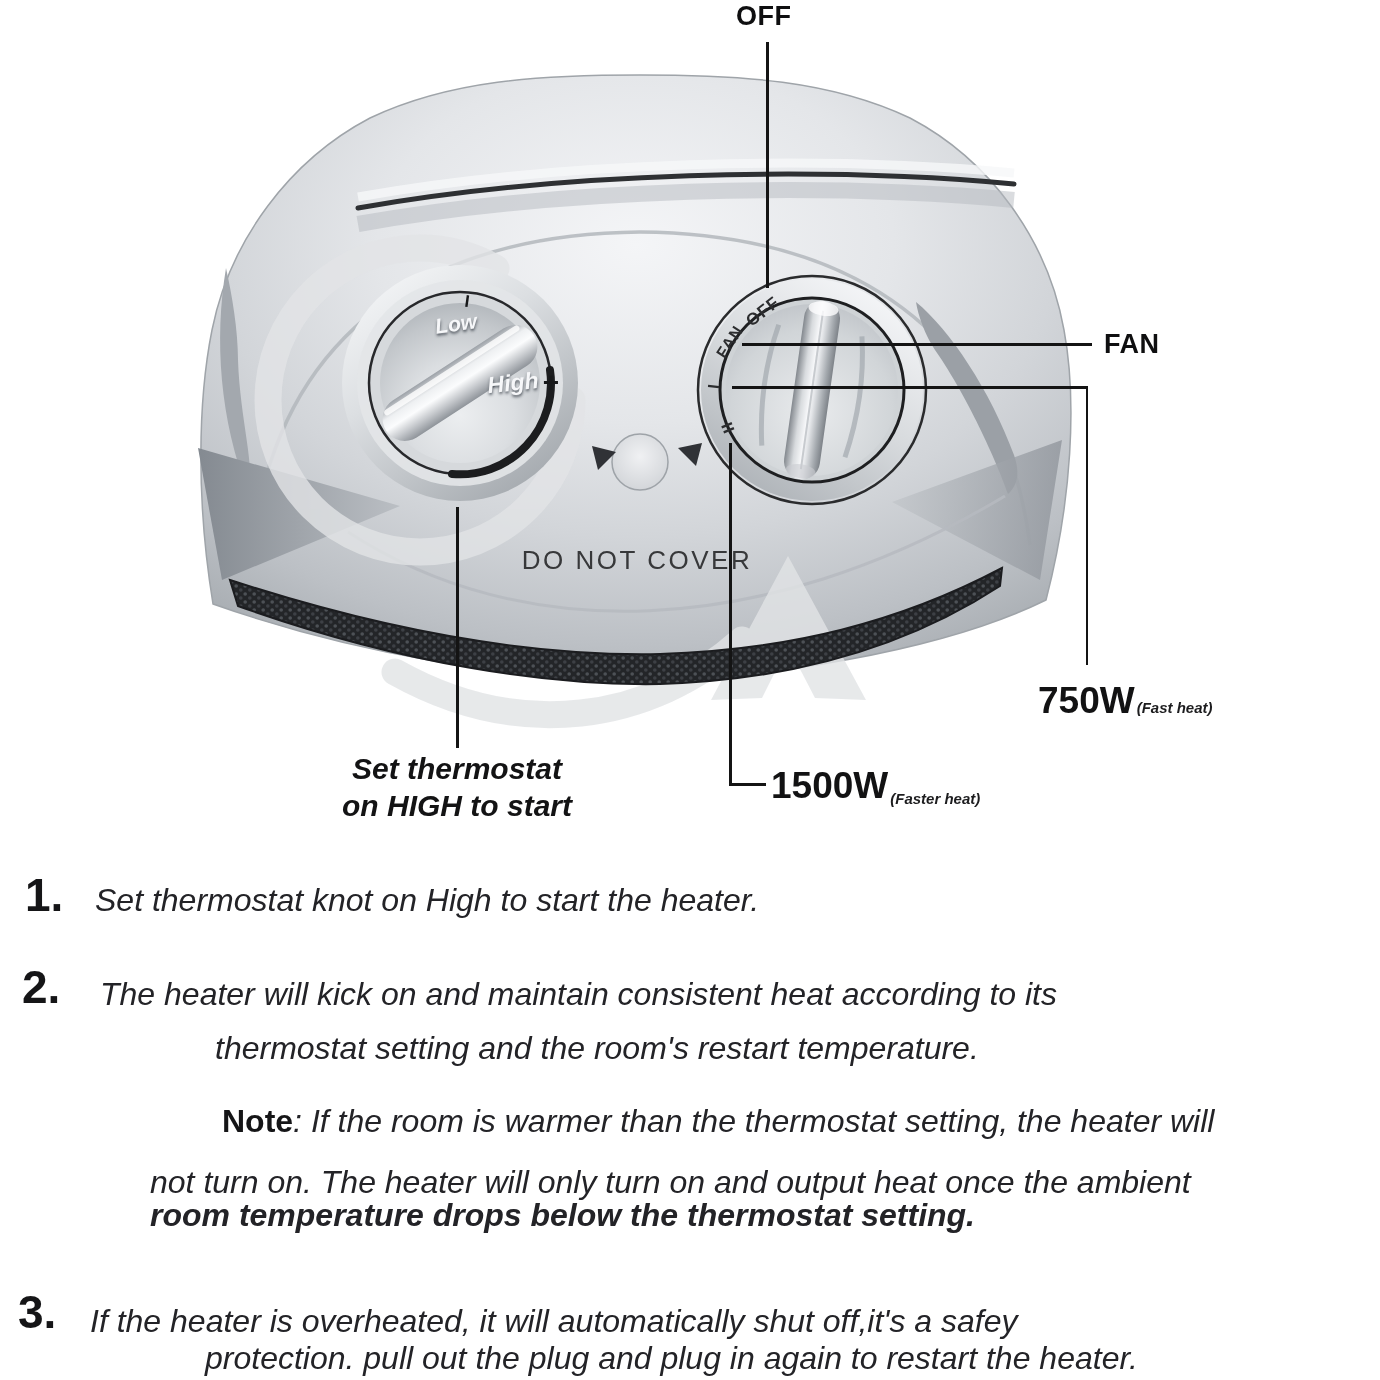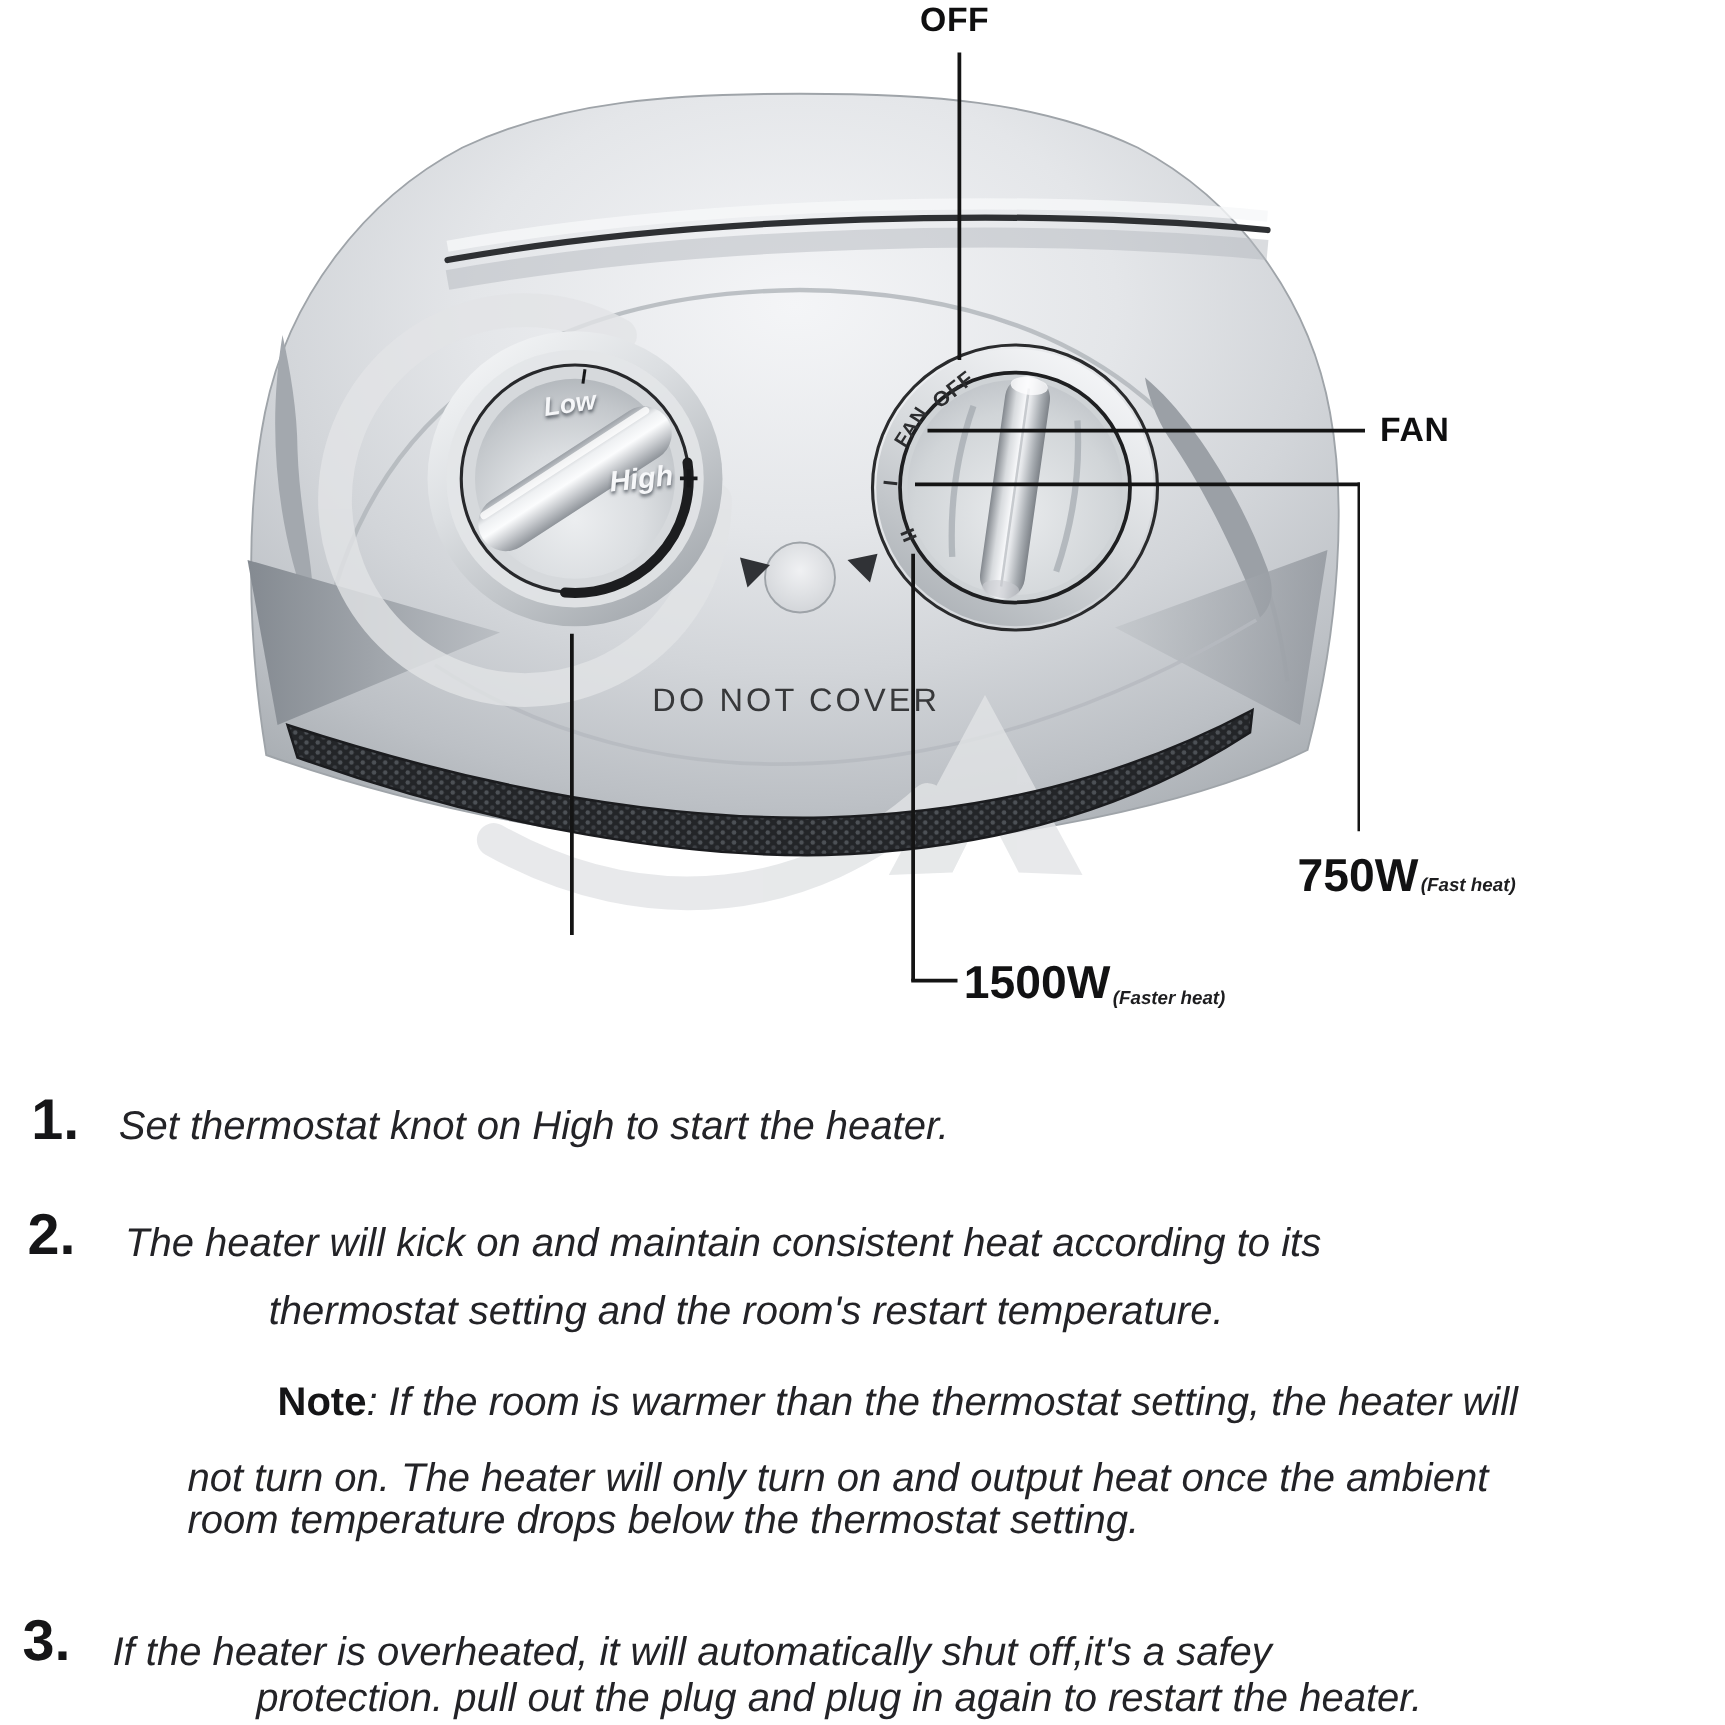--- a/index.html
+++ b/index.html
@@ -181,32 +181,34 @@
   <div class="watt" style="left:1038px;top:680px;">
     <span class="big">750W</span>
     <span class="small">(Fast heat)</span>
   </div>
   <div class="watt" style="left:771px;top:765px;align-items:flex-end;">
     <span class="big">1500W</span>
     <span class="small">(Faster heat)</span>
   </div>
 
   <div class="thermo-hint">
+    <div>Set thermostat</div>
+    <div>on HIGH to start</div>
   </div>
 
   <div class="inum" style="left:25px;top:868px;">1.</div>
   <div class="iline" style="left:95px;top:882px;">Set thermostat knot on High to start the heater.</div>
 
   <div class="inum" style="left:22px;top:960px;">2.</div>
   <div class="iline" style="left:100px;top:976px;">The heater will kick on and maintain consistent heat according to its</div>
   <div class="iline" style="left:215px;top:1030px;">thermostat setting and the room's restart temperature.</div>
 
   <div class="iline" style="left:222px;top:1103px;">
     <span class="note-label">Note</span><span>: If the room is warmer than the thermostat setting, the heater will</span>
   </div>
   <div class="iline" style="left:150px;top:1150px;margin-top:14px;">not turn on. The heater will only turn on and output heat once the ambient</div>
-  <div class="iline" style="left:150px;top:1197px;">room temperature drops below the thermostat setting.</div>
+  <div class="iline" style="left:150px;top:1197px;font-weight:bold;">room temperature drops below the thermostat setting.</div>
 
   <div class="inum" style="left:18px;top:1285px;">3.</div>
   <div class="iline" style="left:90px;top:1303px;">If the heater is overheated, it will automatically shut off,it's a safey</div>
   <div class="iline" style="left:205px;top:1340px;">protection. pull out the plug and plug in again to restart the heater.</div>
 
 </div>
 
 </body></html>

